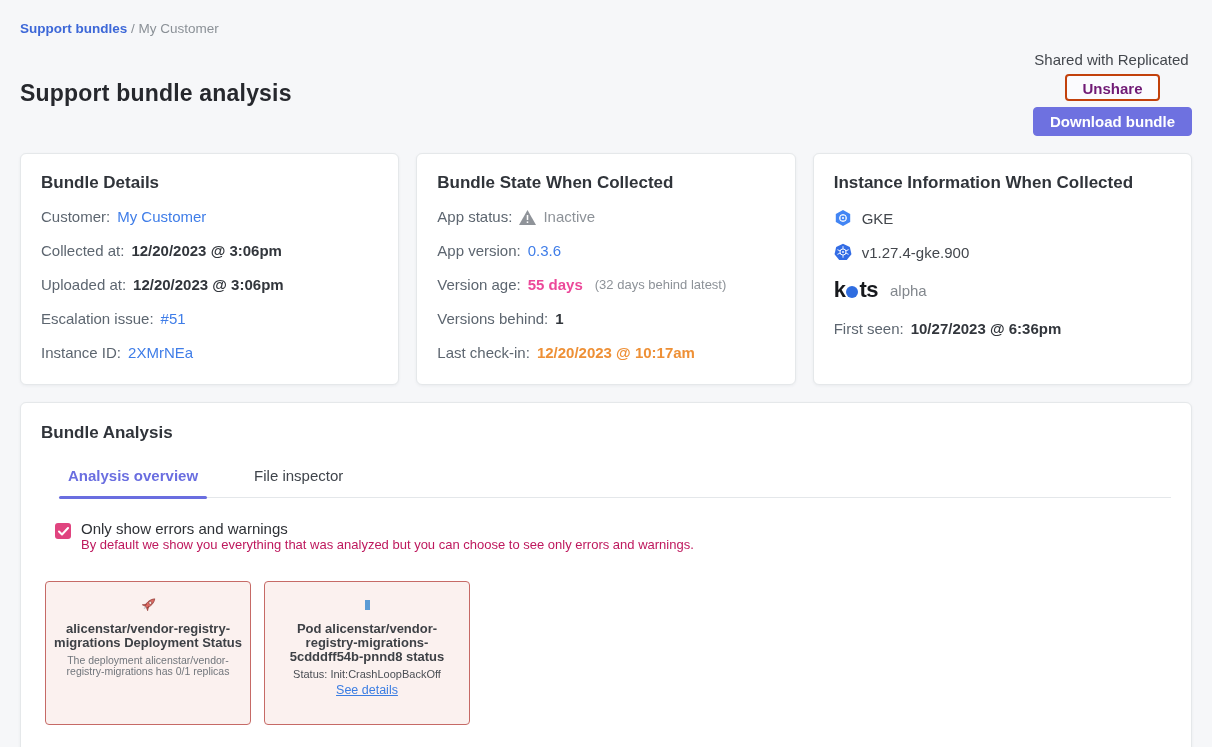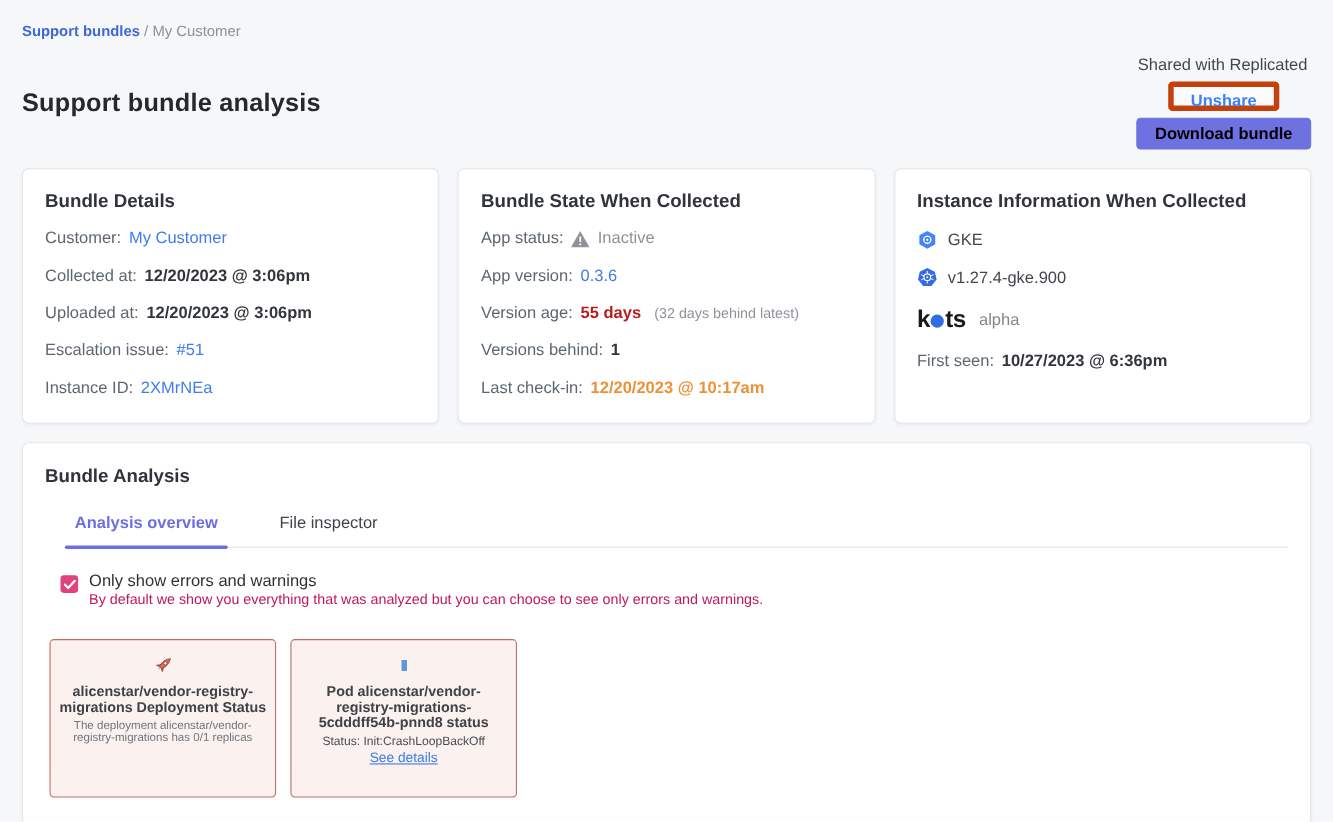--- a/index.html
+++ b/index.html
@@ -17,42 +17,42 @@
   .breadcrumb .sep, .breadcrumb .current { color: #8b9197; font-weight: 400; }
   .header-row {
     margin-top: 15px;
     display: flex; align-items: center; justify-content: space-between;
   }
   .page-title { font-size: 23px; font-weight: 700; color: #26282d; letter-spacing: 0.2px; }
   .header-actions { display: flex; align-items: center; gap: 6px; flex-direction: column; }
   .shared-text { font-size: 15px; color: #43474d; margin-right: 2px; }
   .btn { border-radius: 4px; font-size: 15px; font-weight: 700; cursor: pointer; font-family: inherit; }
   .btn-outline {
-    background: #fbfbfe; color: #3b82f6;
-    border: 5px solid #c2410c; padding: 4px 15px; height: 27px;
+    background: #fbfbfe; color: #701a75;
+    border: 2px solid #c2410c; padding: 4px 15px; height: 27px;
   }
   .btn-primary {
-    background: #6e71e0; color: #000000;
+    background: #6e71e0; color: #ffffff;
     border: 1px solid #6e71e0; padding: 4px 16px; height: 29px;
   }
 
   
   .cards-row { display: flex; gap: 17px; margin-top: 17px; }
   .card {
     background: #ffffff; border: 1px solid #e5e8ea; border-radius: 6px;
     box-shadow: 0 1px 3px rgba(40,50,60,0.06);
   }
   .info-card { flex: 1; height: 232px; padding: 19px 20px; }
   .card-title { font-size: 17px; font-weight: 600; color: #30343a; }
   .detail-row { margin-top: 14px; font-size: 15px; color: #5d6670; line-height: 20px; display: flex; align-items: center; }
   .detail-row .label { margin-right: 7px; white-space: nowrap; }
   .val-link { color: #3f7de8; cursor: pointer; }
   .val-bold { color: #32363c; font-weight: 700; }
   .val-gray { color: #8d9298; }
-  .val-green { color: #b91c1c; font-weight: 600; }
+  .val-green { color: #ec4899; font-weight: 600; }
   .val-orange { color: #ee9036; font-weight: 600; }
   .note { font-size: 13px; color: #8d9298; margin-left: 12px; }
   .icon-inline { display: inline-flex; margin-right: 7px; flex: none; }
   .icon-row { margin-top: 16px; display: flex; align-items: center; font-size: 15px; color: #43474d; }
   .icon-row .icon-inline { margin-right: 10px; }
 
   .kots-row { margin-top: 16px; display: flex; align-items: center; }
   .kots-logo { font-size: 22px; font-weight: 800; color: #17191d; letter-spacing: -0.5px; display: inline-flex; align-items: center; }
   .kots-dot { width: 12px; height: 12px; border-radius: 50%; background: #2f6de0; display: inline-block; margin: 4px 1px 0 1px; }
   .kots-channel { font-size: 15px; color: #82878d; margin-left: 12px; }

